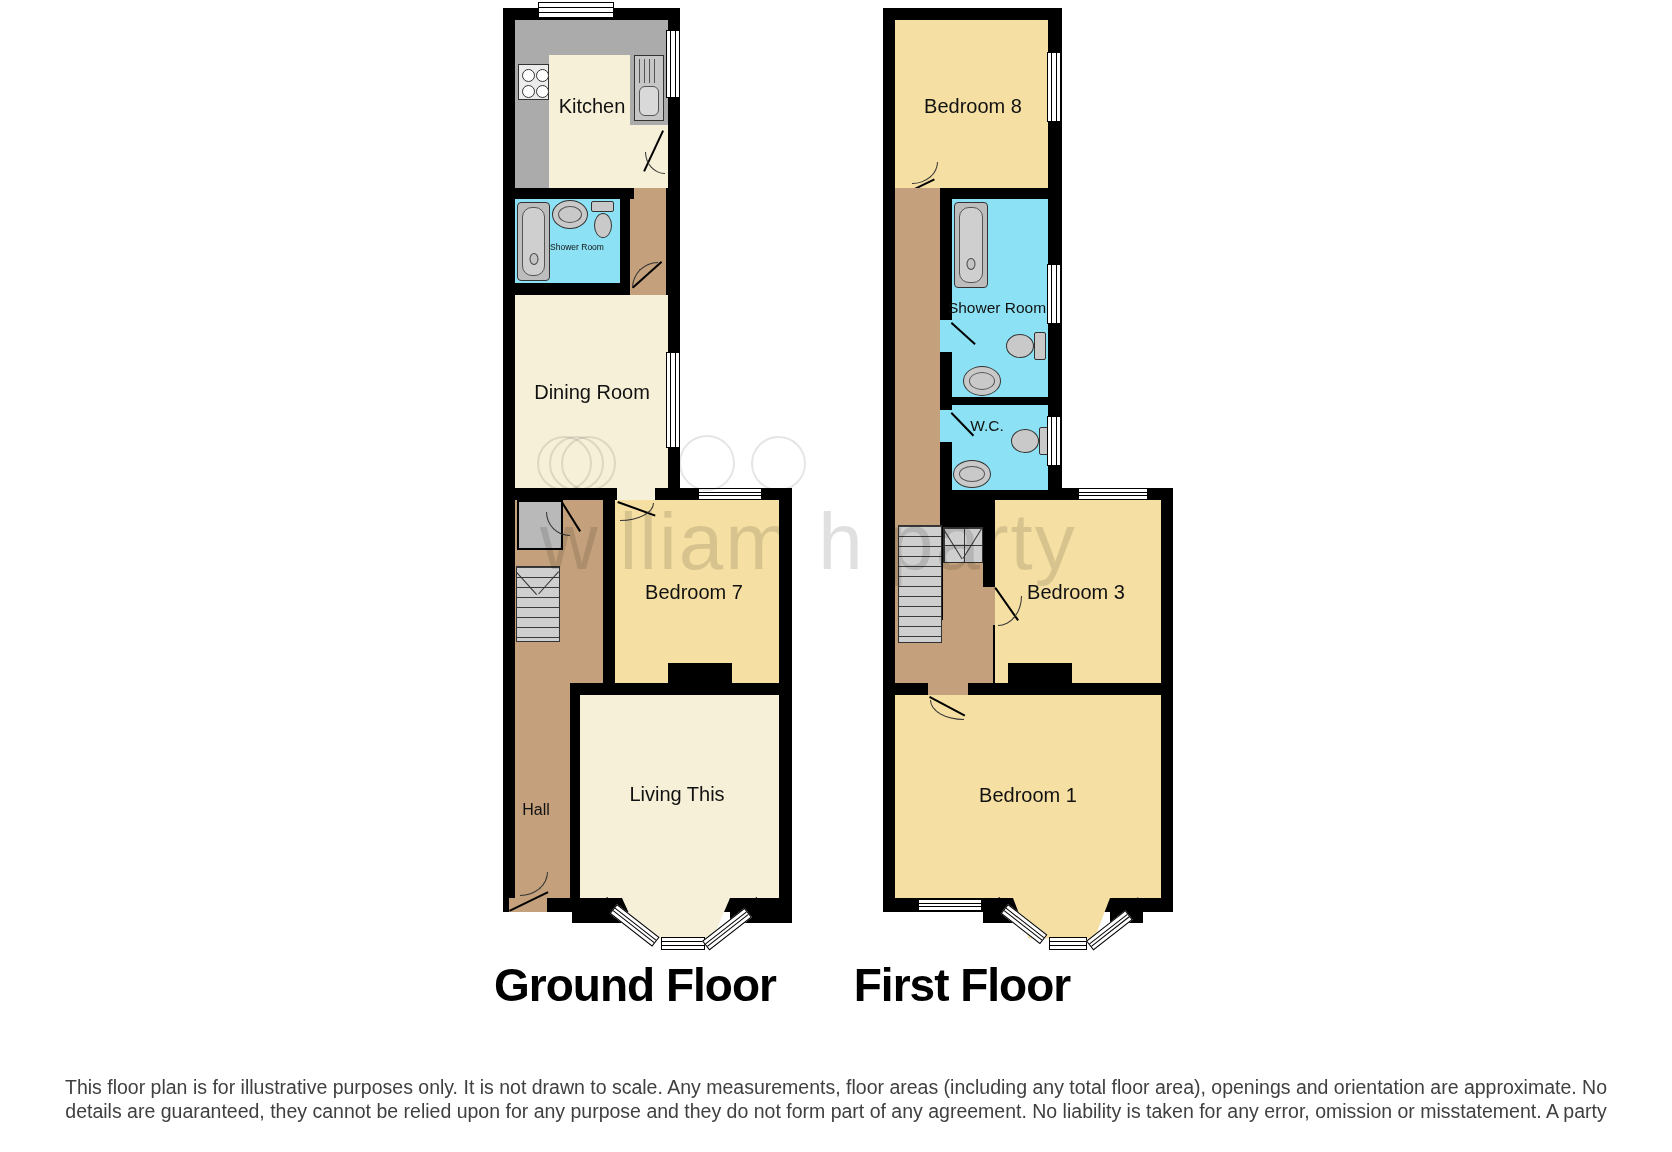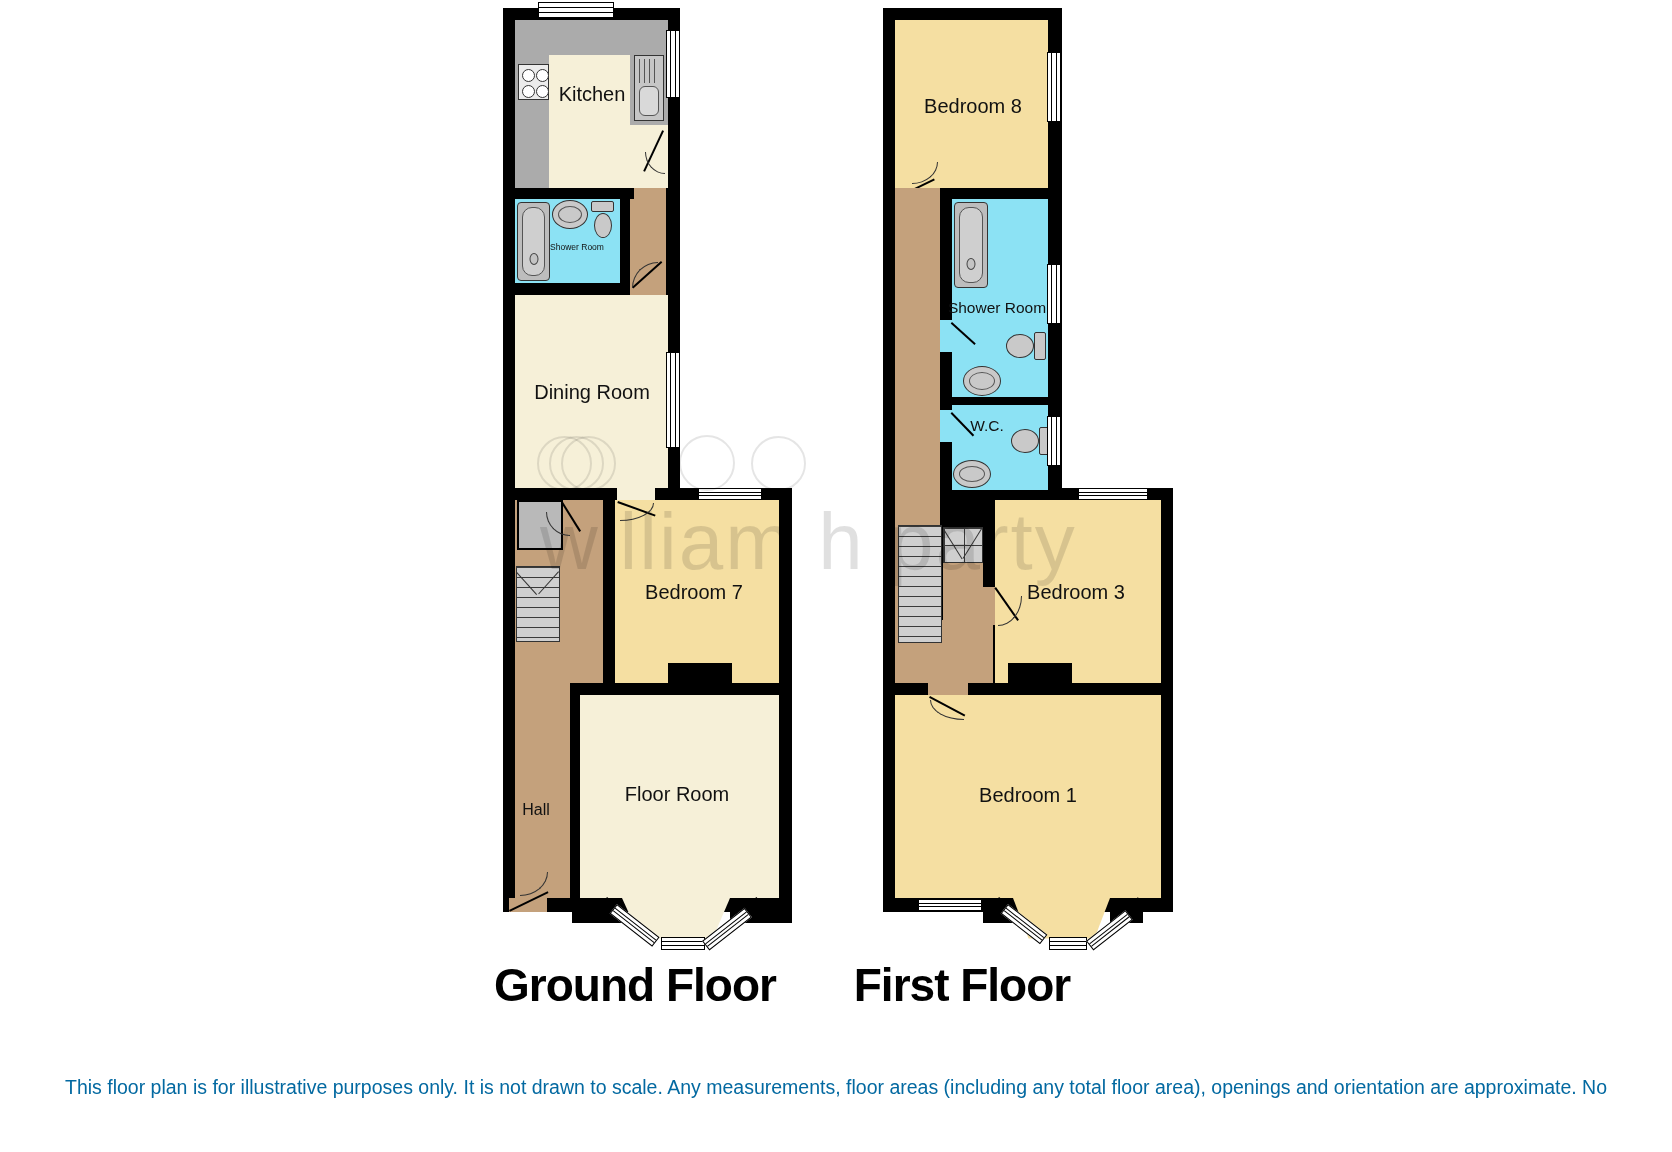--- a/index.html
+++ b/index.html
@@ -41,21 +41,21 @@
   .hob i{position:absolute;width:11px;height:11px;border:1.5px solid #333;border-radius:50%;background:#fff}
   .hob i:nth-child(1){left:3px;top:4px}.hob i:nth-child(2){left:17px;top:4px}
   .hob i:nth-child(3){left:3px;top:20px}.hob i:nth-child(4){left:17px;top:20px}
   .sink{background:#c6c6c6;border:1.5px solid #333}
   .sink::before{content:"";position:absolute;left:4px;right:4px;top:3px;height:24px;
     background:repeating-linear-gradient(to right,#555 0 1px,transparent 1px 5px)}
   .sink::after{content:"";position:absolute;left:4px;right:4px;bottom:4px;height:28px;background:#d9d9d9;border:1px solid #555;border-radius:6px}
   .wm-circle{border:2px solid rgba(0,0,0,0.10);border-radius:50%;background:none}
   .wm-text{position:absolute;font-size:80px;color:rgba(0,0,0,0.12);letter-spacing:2px;white-space:nowrap}
   .title{position:absolute;transform:translate(-50%,-50%);font-size:46px;font-weight:bold;color:#000;letter-spacing:-1px;white-space:nowrap}
-  .disclaimer{position:absolute;left:0;right:0;top:1076px;text-align:center;font-size:19.5px;line-height:23.5px;color:#0369a1}
+  .disclaimer{position:absolute;left:0;right:0;top:1076px;text-align:center;font-size:19.5px;line-height:23.5px;color:#404040}
   .watermark-layer{pointer-events:none}
 </style>
 </head>
 <body>
 
 <div>
 
   <div class="a black" style="left:503px;top:8px;width:177px;height:492px"></div>
   <div class="a black" style="left:503px;top:488px;width:289px;height:424px"></div>
 
@@ -68,21 +68,21 @@
       <i></i>
       <i></i>
       <i></i>
     </div>
   <div class="a sink" style="left:634px;top:55px;width:30px;height:66px"></div>
   <div class="a winh" style="left:538px;top:2px;width:76px;height:16px"></div>
   <div class="a winv" style="left:666px;top:30px;width:14px;height:68px"></div>
   <div class="a tan" style="left:634px;top:188px;width:32px;height:11px"></div>
   <div class="a leaf" style="left:664px;top:131px;width:45px;transform:rotate(115deg)"></div>
   <div class="a arc" style="left:645px;top:152px;width:20px;height:22px;border-width:0 0 1.2px 1.2px;border-radius:0 0 0 100%"></div>
-  <div class="lbl" style="left:592px;top:94px">Kitchen</div>
+  <div class="lbl" style="left:592px;top:106px">Kitchen</div>
 
   <div class="a blue" style="left:515px;top:199px;width:105px;height:84px"></div>
   <div class="a bath" style="left:517px;top:202px;width:33px;height:79px"></div>
   <div class="a basin" style="left:552px;top:200px;width:36px;height:29px"></div>
   <div class="a tank" style="left:591px;top:201px;width:23px;height:11px"></div>
   <div class="a bowl" style="left:594px;top:213px;width:18px;height:25px"></div>
   <div class="lbl lbl-xs" style="left:577px;top:247px">Shower Room</div>
 
   <div class="a tan" style="left:630px;top:199px;width:36px;height:96px"></div>
   <div class="a leaf" style="left:632px;top:287px;width:39px;transform:rotate(-42deg)"></div>
@@ -108,21 +108,21 @@
   <div class="a stairs" style="left:516px;top:566px;width:44px;height:76px"></div>
   <div class="a vline" style="left:517px;top:572px;width:30px;transform:rotate(48deg)"></div>
   <div class="a vline" style="left:559px;top:572px;width:30px;transform:rotate(132deg)"></div>
   <div class="lbl lbl-hall" style="left:536px;top:810px">Hall</div>
   <div class="a tan" style="left:509px;top:898px;width:38px;height:14px"></div>
   <div class="a leaf" style="left:509px;top:910px;width:43px;transform:rotate(-26deg)"></div>
   <div class="a arc" style="left:520px;top:872px;width:28px;height:24px;border-width:0 1.2px 1.2px 0;border-radius:0 0 100% 0"></div>
 
   <div class="a black" style="left:668px;top:663px;width:64px;height:47px"></div>
   <div class="a cream" style="left:580px;top:695px;width:199px;height:203px"></div>
-  <div class="lbl" style="left:677px;top:794px">Floor Room</div>
+  <div class="lbl" style="left:677px;top:794px">Living This</div>
 
   <div class="a black" style="left:572px;top:898px;width:50px;height:25px"></div>
   <div class="a black" style="left:730px;top:898px;width:62px;height:25px"></div>
   <div class="a cream" style="left:622px;top:898px;width:108px;height:44px;clip-path:polygon(0 0,100% 0,84% 92%,17% 92%)"></div>
   <div class="a black" style="left:607px;top:897px;width:26px;height:11px;transform:rotate(38deg);transform-origin:0 0"></div>
   <div class="a black" style="left:736px;top:913px;width:26px;height:11px;transform:rotate(-38deg);transform-origin:0 0"></div>
   <div class="a winh" style="left:617px;top:904px;width:54px;height:12px;transform:rotate(38deg);transform-origin:0 0"></div>
   <div class="a winh" style="left:661px;top:937px;width:44px;height:13px"></div>
   <div class="a winh" style="left:702px;top:941px;width:54px;height:12px;transform:rotate(-38deg);transform-origin:0 0"></div>
 </div>
@@ -198,13 +198,14 @@
   <div class="a wm-circle" style="left:679px;top:435px;width:56px;height:56px"></div>
   <div class="a wm-circle" style="left:751px;top:436px;width:55px;height:55px"></div>
   <div class="wm-text" style="left:540px;top:496px">william h party</div>
 </div>
 
 <div class="title" style="left:635px;top:985px">Ground Floor</div>
 <div class="title" style="left:962px;top:985px">First Floor</div>
 
 <div class="disclaimer">
   <div>This floor plan is for illustrative purposes only. It is not drawn to scale. Any measurements, floor areas (including any total floor area), openings and orientation are approximate. No</div>
+  <div>details are guaranteed, they cannot be relied upon for any purpose and they do not form part of any agreement. No liability is taken for any error, omission or misstatement. A party</div>
 </div>
 
 </body></html>

